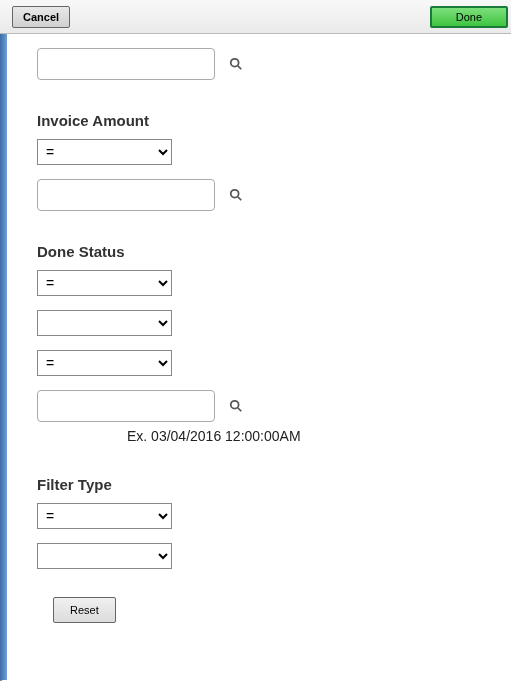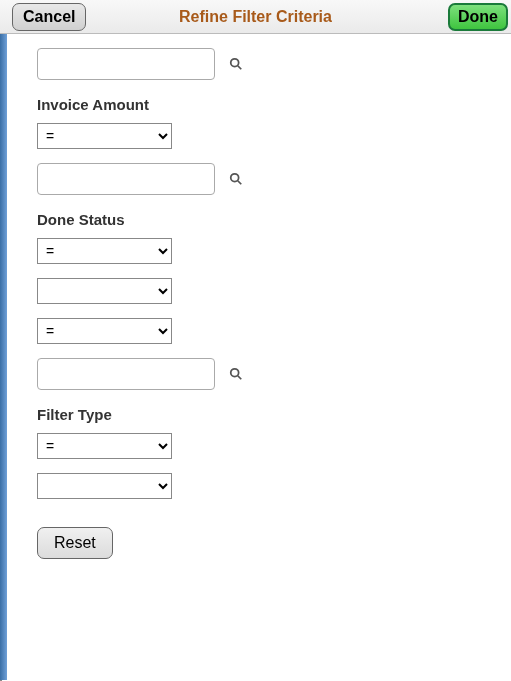--- a/index.html
+++ b/index.html
@@ -33,38 +33,38 @@
   .header-title {
     position: absolute;
     left: 0; right: 0;
     text-align: center;
     font-size: 16px;
     font-weight: bold;
     color: #a85a1a;
     pointer-events: none;
   }
   .btn-cancel, .btn-done, .btn-reset {
-    font-size: 16px;
+    font-size: 11px;
     padding: 4px 10px;
     border: 1px solid #666;
-    border-radius: 7px;
+    border-radius: 2px;
     cursor: pointer;
     background: linear-gradient(#f0f0f0,#dcdcdc);
     color: #000;
     font-family: inherit;
   }
   .btn-cancel {
     font-weight: bold;
     background: linear-gradient(#e8e8e8,#d0d0d0);
   }
   .btn-done {
-    font-weight: bold;
+    font-weight: normal;
     background: linear-gradient(#7de07d,#3fc43f);
     border: 2px solid #1a7a3a;
-    padding: 3px 8px;
+    padding: 3px 24px;
   }
   .btn-reset {
     padding: 6px 16px;
   }
   .viewport {
     position: absolute;
     left: 7px; top: 34px;
     width: 497px; 
     height: 646px;
     overflow-y: scroll;
@@ -72,21 +72,21 @@
     padding: 0 20px 0 30px;
   }
   
   .viewport::-webkit-scrollbar { width: 17px; }
   .viewport::-webkit-scrollbar-track { background: #f0f0f0; }
   .viewport::-webkit-scrollbar-thumb { background: #c0c0c0; border: 1px solid #999; }
   .viewport::-webkit-scrollbar-button { background: #e0e0e0; height: 17px; border: 1px solid #999;}
   .section-label {
     font-size: 15px;
     color: #333;
-    margin: 16px 0 10px 0;
+    margin: 32px 0 10px 0;
     font-weight: bold;
   }
   .select-wrap {
     margin: 0 0 14px 0;
   }
   .select-wrap select {
     width: 135px;
     height: 26px;
     font-size: 14px;
     padding: 1px 4px;
@@ -117,32 +117,31 @@
     align-items: center;
     justify-content: center;
   }
   .lookup-icon svg { width: 14px; height: 14px; }
   .hint {
     font-size: 14px;
     color: #222;
     margin: 6px 0 0 90px;
   }
   .reset-row {
-    margin: 28px 0 40px 0;
+    margin: 28px 0 40px 16px;
   }
   .spacer-top { height: 14px; }
 </style>
 </head>
 <body>
 
 <div class="left-rail"></div>
 
 <div class="header-bar">
   <button class="btn-cancel">Cancel</button>
-  <div class="header-title">Refine Filter Criteria</div>
   <button class="btn-done">Done</button>
 </div>
 
 <div class="viewport">
   <div class="spacer-top"></div>
 
   <div class="lookup-row">
     <input type="text" value="" style="">
     <span class="lookup-icon">
       <svg viewBox="0 0 16 16">
@@ -187,20 +186,21 @@
   </div>
   <div class="lookup-row">
     <input type="text" value="" style="">
     <span class="lookup-icon">
       <svg viewBox="0 0 16 16">
           <circle cx="6.5" cy="6.5" r="4.5" fill="none" stroke="#555" stroke-width="2"></circle>
           <line x1="10" y1="10" x2="14" y2="14" stroke="#555" stroke-width="2"></line>
         </svg>
     </span>
   </div>
+  <div class="hint">Ex. 03/04/2016 12:00:00AM</div>
 
   <div class="section-label">Filter Type</div>
   <div class="select-wrap">
     <select>
       <option>=</option>
     </select>
   </div>
   <div class="select-wrap">
     <select>
       <option></option>

